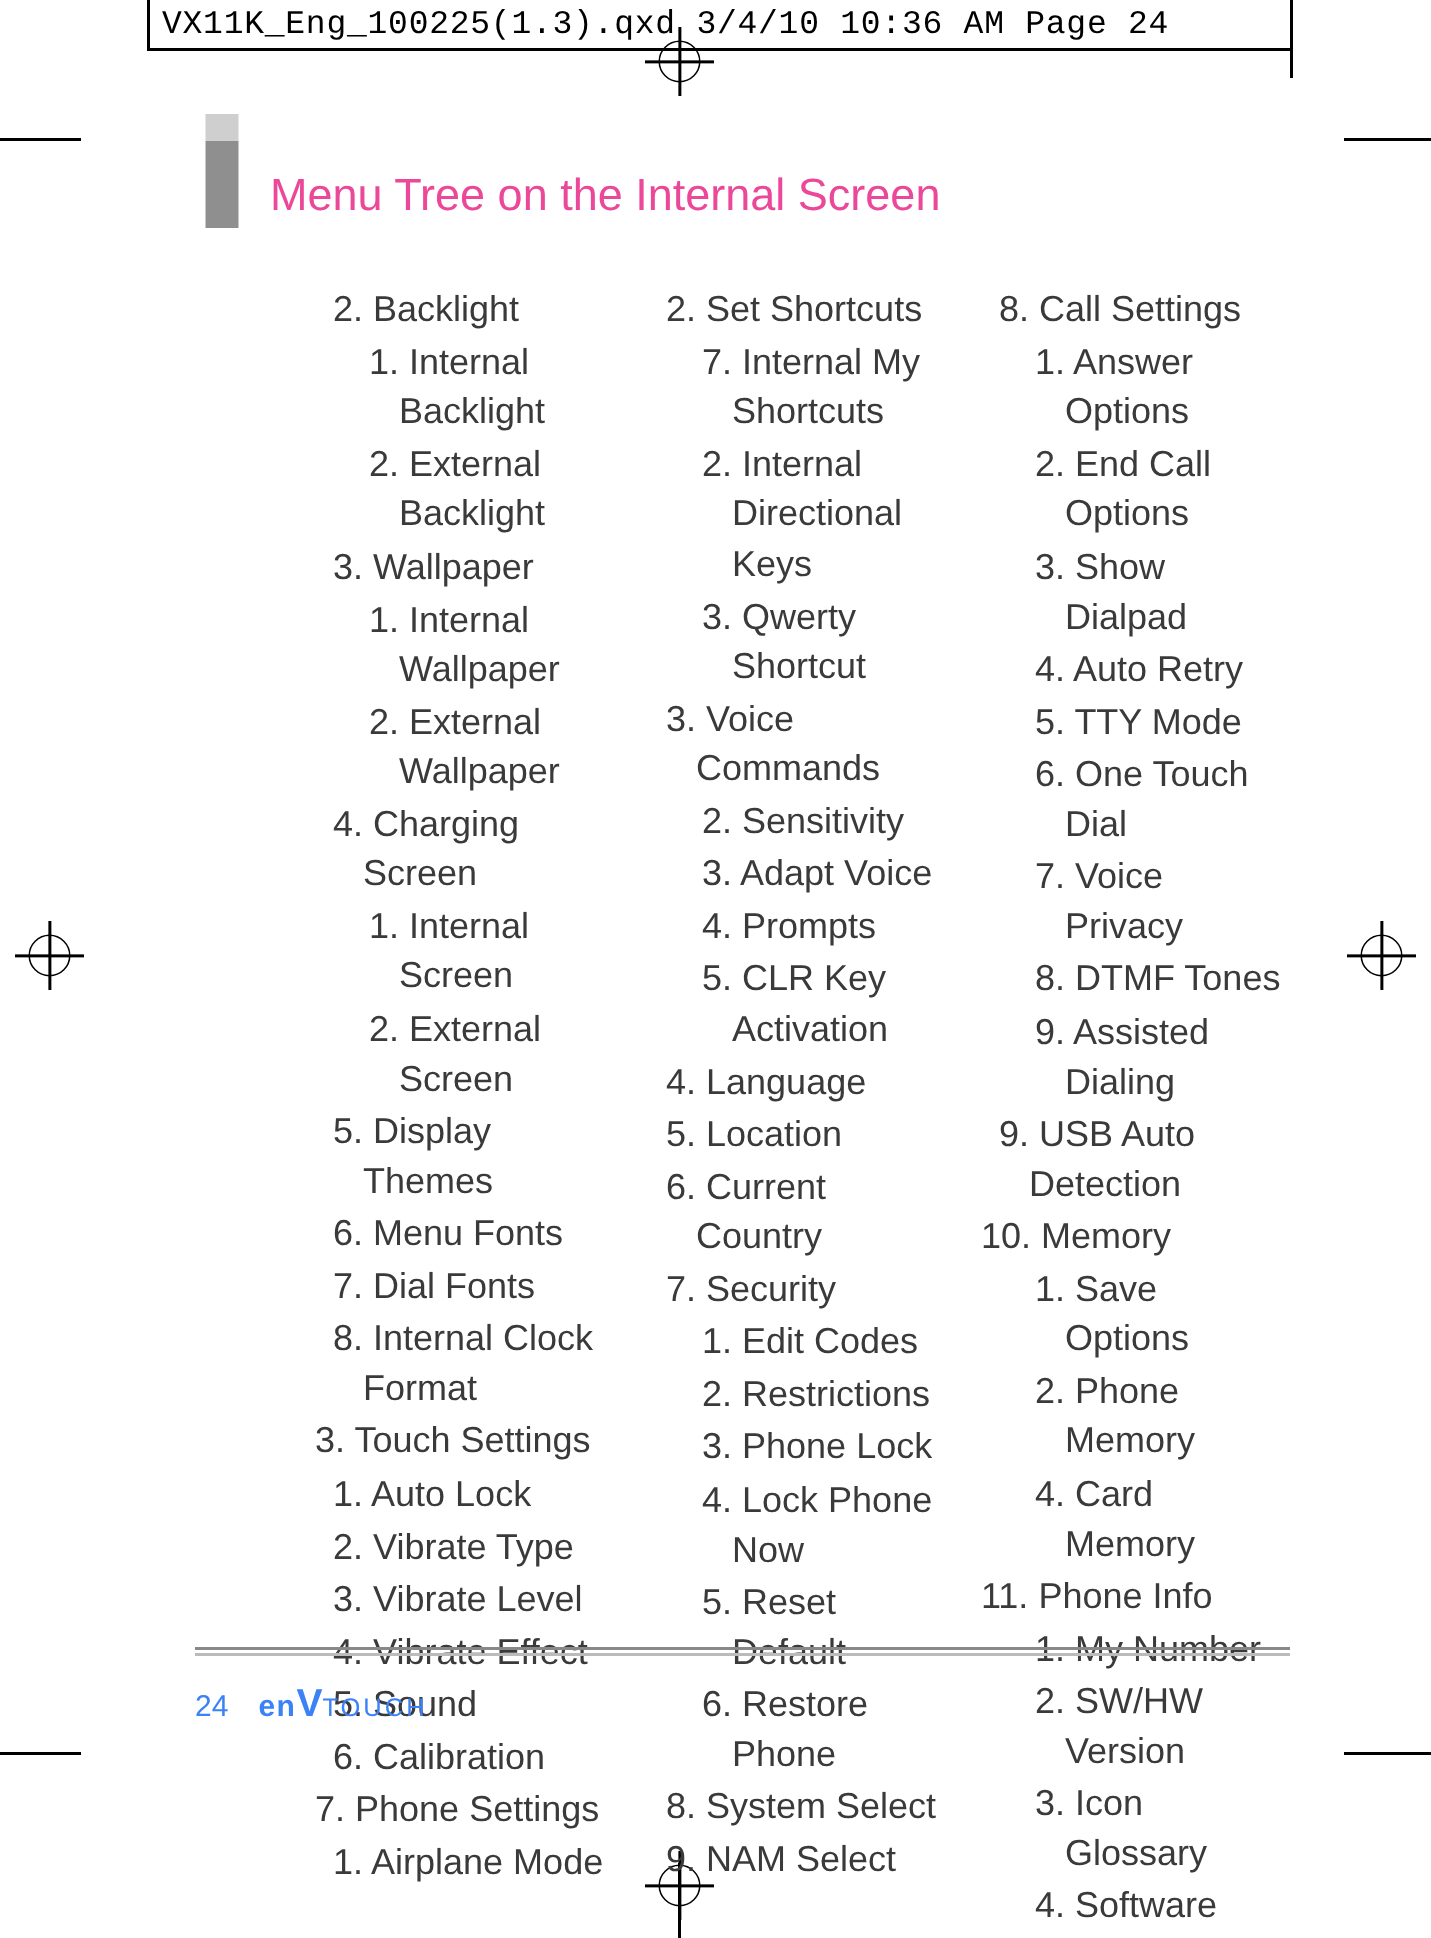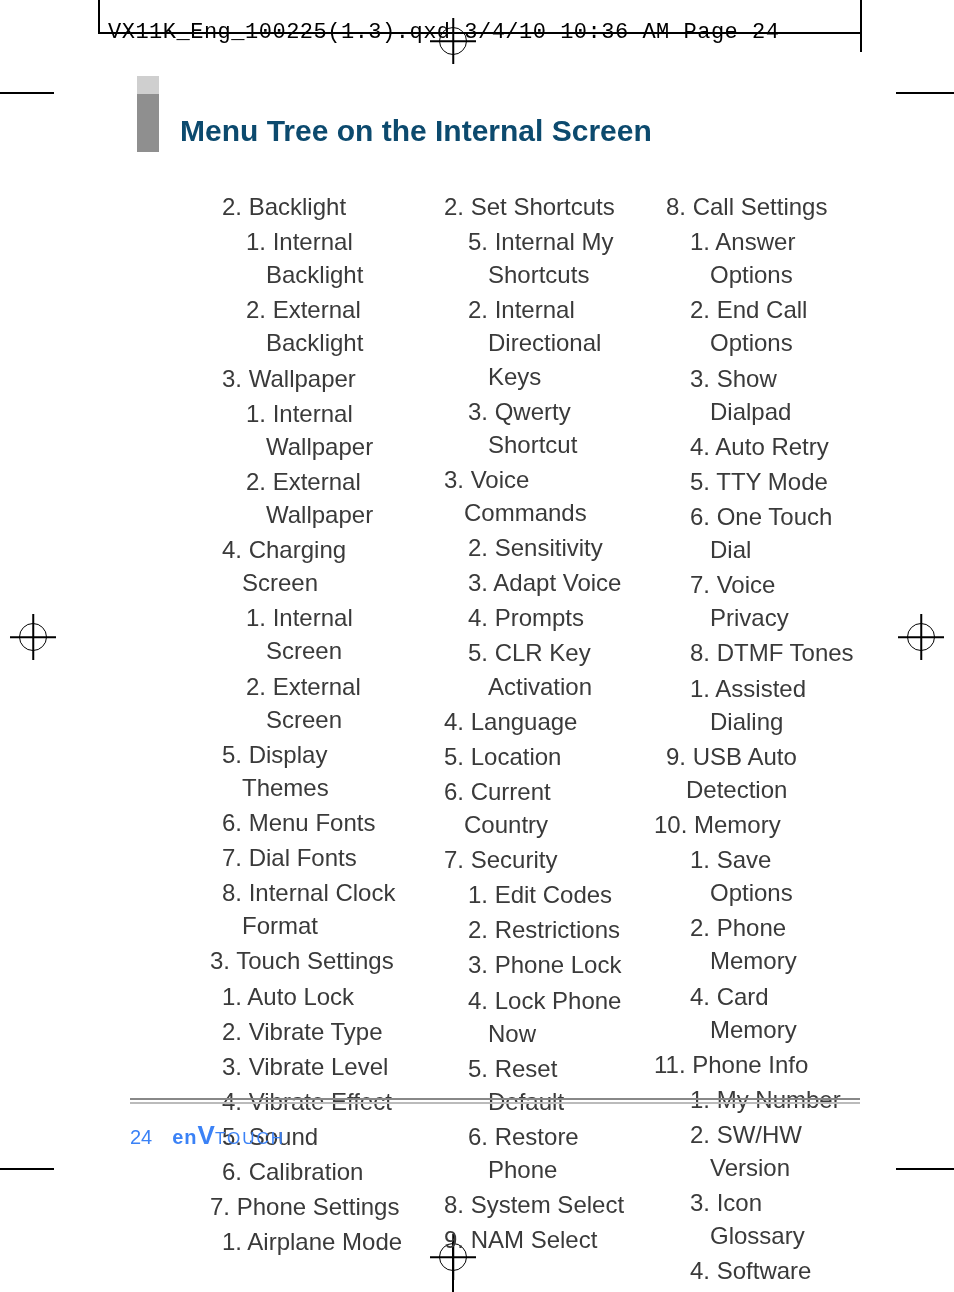--- a/index.html
+++ b/index.html
@@ -3,26 +3,26 @@
 <meta charset="utf-8">
 <style>
   * { box-sizing: border-box; margin: 0; padding: 0; }
   html, body { width: 954px; height: 1292px; background: #fff; font-family: Arial, Helvetica, sans-serif; color: #3a3a3a; }
   .page { position: relative; width: 954px; height: 1292px; }
 
   
   .hdr-line-top { position: absolute; left: 98px; top: 0; width: 2px; height: 32px; background: #000; }
   .hdr-line-right { position: absolute; left: 860px; top: 0; width: 2px; height: 52px; background: #000; }
   .hdr-underline { position: absolute; left: 98px; top: 32px; width: 764px; height: 2px; background: #000; }
-  .hdr-text { position: absolute; left: 108px; top: 20px; font-family: "Courier New", monospace; font-size: 22px; letter-spacing: 0.5px; color: #000; }
+  .hdr-text { position: absolute; left: 108px; top: 4px; font-family: "Courier New", monospace; font-size: 22px; letter-spacing: 0.5px; color: #000; }
 
   
   .title-bar { position: absolute; left: 137px; top: 94px; width: 22px; height: 58px; background: #8f8f8f; }
   .title-bar::after { content:""; position:absolute; left:0; top:-18px; width:22px; height:18px; background:#cfcfcf; }
-  .title { position: absolute; left: 180px; top: 114px; font-size: 30px; font-weight: bold; color: #0c4a6e; }
+  .title { position: absolute; left: 180px; top: 114px; font-size: 30px; font-weight: normal; color: #ec4899; }
 
   
   .cols { position: absolute; left: 198px; top: 188px; width: 660px; display: flex; gap: 6px; }
   .col { flex: 1; font-size: 24px; line-height: 1.38; color: #3a3a3a; }
   .lvl1 { padding-left: 12px; text-indent: -20px; margin-left: 20px; margin-top: 2px; }
   .lvl2 { padding-left: 24px; text-indent: -20px; margin-left: 20px; margin-top: 2px; }
   .lvl3 { padding-left: 48px; text-indent: -20px; margin-left: 20px; margin-top: 2px; }
 
   
   .btm-rule1 { position: absolute; left: 130px; top: 1098px; width: 730px; height: 2px; background: #888; }
@@ -110,21 +110,21 @@
         <div class="lvl2">2. Vibrate Type</div>
         <div class="lvl2">3. Vibrate Level</div>
         <div class="lvl2">4. Vibrate Effect</div>
         <div class="lvl2">5. Sound</div>
         <div class="lvl2">6. Calibration</div>
         <div class="lvl1">7. Phone Settings</div>
         <div class="lvl2">1. Airplane Mode</div>
       </div>
       <div class="col">
         <div class="lvl2">2. Set Shortcuts</div>
-        <div class="lvl3">5. Internal My Shortcuts</div>
+        <div class="lvl3">7. Internal My Shortcuts</div>
         <div class="lvl3">2. Internal Directional Keys</div>
         <div class="lvl3">3. Qwerty Shortcut</div>
         <div class="lvl2">3. Voice Commands</div>
         <div class="lvl3">2. Sensitivity</div>
         <div class="lvl3">3. Adapt Voice</div>
         <div class="lvl3">4. Prompts</div>
         <div class="lvl3">5. CLR Key Activation</div>
         <div class="lvl2">4. Language</div>
         <div class="lvl2">5. Location</div>
         <div class="lvl2">6. Current Country</div>
@@ -141,21 +141,21 @@
       <div class="col">
         <div class="lvl2">8. Call Settings</div>
         <div class="lvl3">1. Answer Options</div>
         <div class="lvl3">2. End Call Options</div>
         <div class="lvl3">3. Show Dialpad</div>
         <div class="lvl3">4. Auto Retry</div>
         <div class="lvl3">5. TTY Mode</div>
         <div class="lvl3">6. One Touch Dial</div>
         <div class="lvl3">7. Voice Privacy</div>
         <div class="lvl3">8. DTMF Tones</div>
-        <div class="lvl3">1. Assisted Dialing</div>
+        <div class="lvl3">9. Assisted Dialing</div>
         <div class="lvl2">9. USB Auto Detection</div>
         <div class="lvl1">10. Memory</div>
         <div class="lvl3">1. Save Options</div>
         <div class="lvl3">2. Phone Memory</div>
         <div class="lvl3">4. Card Memory</div>
         <div class="lvl1">11. Phone Info</div>
         <div class="lvl3">1. My Number</div>
         <div class="lvl3">2. SW/HW Version</div>
         <div class="lvl3">3. Icon Glossary</div>
         <div class="lvl3">4. Software Update</div>

